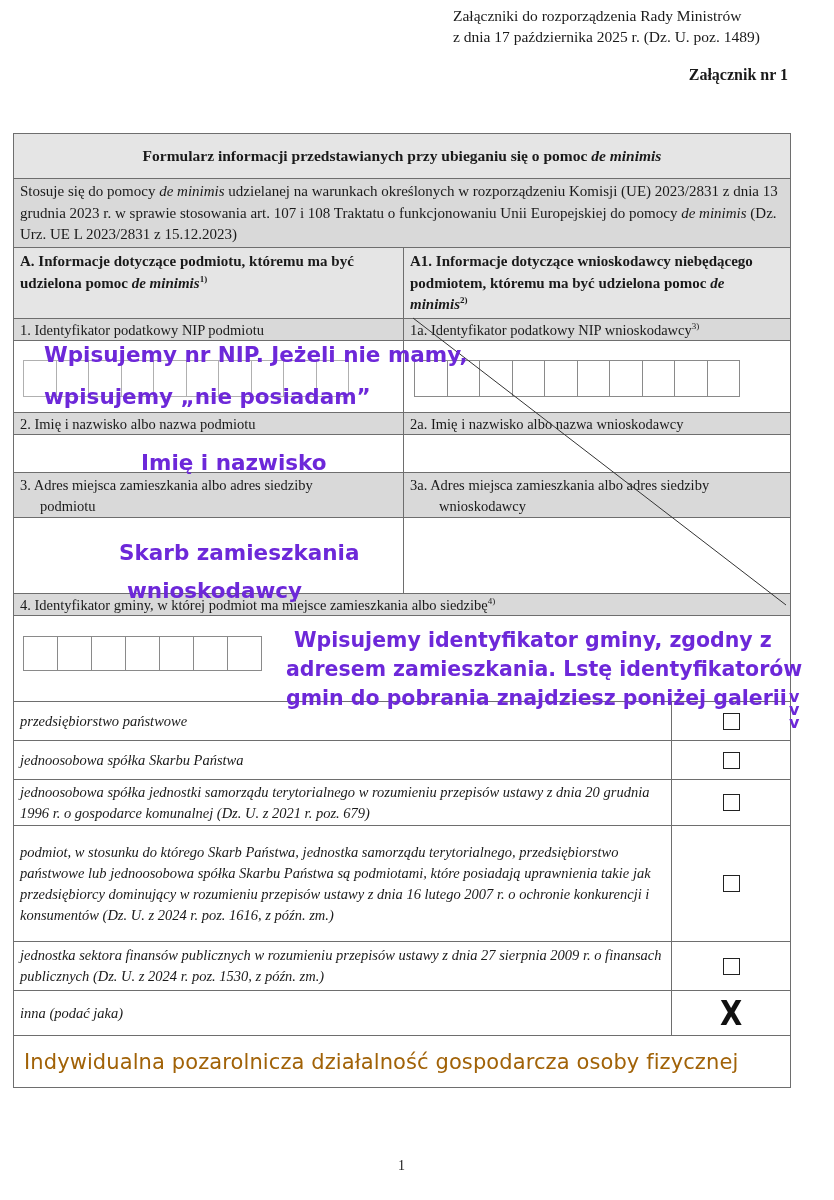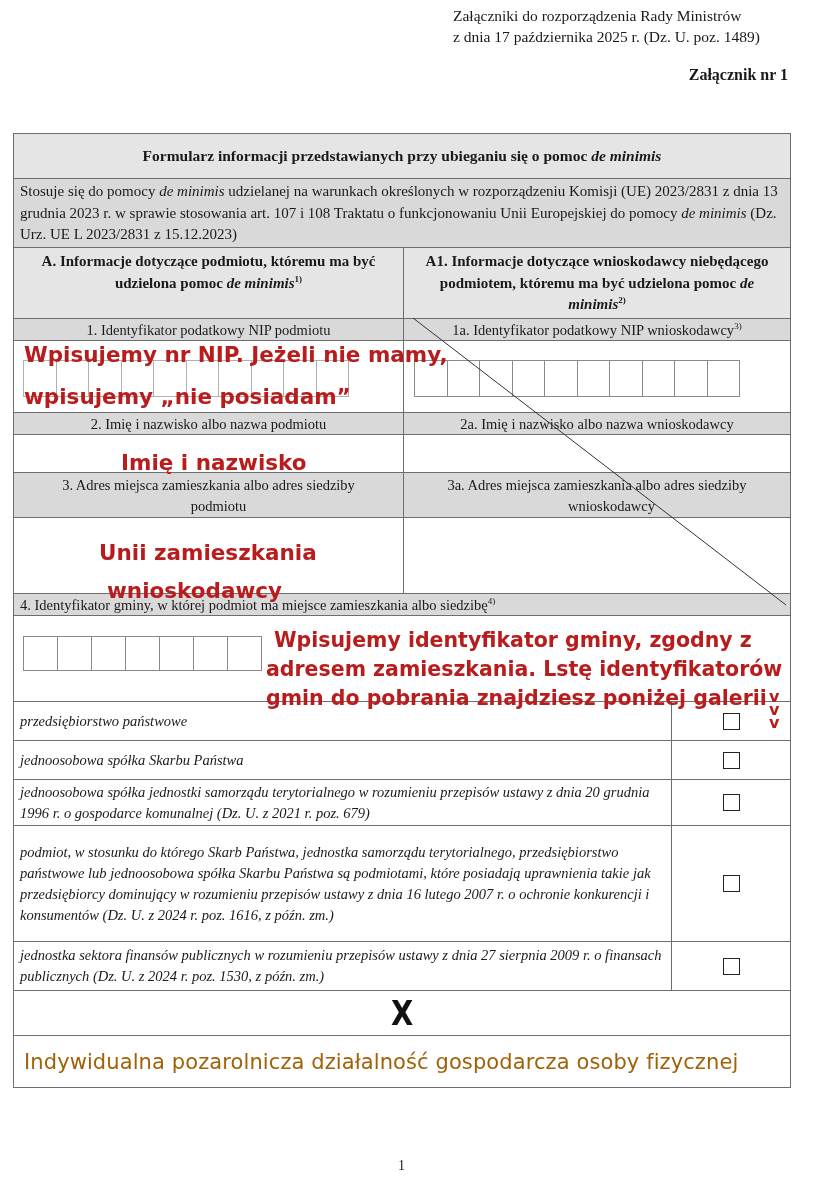--- a/index.html
+++ b/index.html
@@ -14,21 +14,21 @@
   .row:first-child { border-top: none; }
   .dark { background: #e5e5e5; }
   .light { background: #d9d9d9; }
   .white { background: #ffffff; }
 
   .title-row { height: 44px; display: flex; align-items: center; justify-content: center; font-weight: bold; font-size: 15.5px; }
   .scope-row { height: 69px; padding: 2px 6px; font-weight: normal; font-size: 15px; line-height: 21.5px; }
   .i { font-style: italic; }
   sup { font-size: 9px; vertical-align: super; line-height: 0; }
 
-  .split { display: flex; text-align: center; }
+  .split { display: flex; }
   .split > .l { width: 390px; border-right: 1px solid #6e6e6e; }
   .split > .r { flex: 1; }
   .sec-row { height: 71px; }
   .sec-row .cell { padding: 3px 6px; font-weight: bold; font-size: 15px; line-height: 21.5px; }
 
   .lbl-row { height: 22px; font-size: 14.5px; }
   .lbl-row .cell { padding: 2px 6px; line-height: 18px; white-space: nowrap; }
   .lbl2-row { height: 45px; font-size: 14.5px; }
   .lbl2-row .cell { padding: 2px 6px; line-height: 21px; }
   .lbl2-row .indent { padding-left: 26px; }
@@ -44,21 +44,21 @@
   .forma-hdr { height: 32px; font-size: 14.5px; padding: 6px 8px; }
 
   .opt { display: flex; border-top: 1px solid #6e6e6e; font-size: 14.5px; }
   .opt .txt { width: 658px; border-right: 1px solid #6e6e6e; padding: 4px 6px; line-height: 21px; display: flex; align-items: center; font-style: italic; }
   .opt .chk { flex: 1; display: flex; align-items: center; justify-content: center; }
   .cb { width: 17px; height: 17px; border: 1.6px solid #222; }
   .xmark { font-family: "DejaVu Sans", sans-serif; font-size: 34px; font-weight: bold; color: #111; line-height: 1; transform: scaleX(0.85); }
 
   .answer-row { height: 52px; border-top: 1px solid #6e6e6e; display: flex; align-items: center; padding-left: 10px; font-family: "DejaVu Sans", sans-serif; font-size: 21px; color: #a16207; letter-spacing: 0.1px; }
 
-  .red { position: absolute; color: #b91c1c; font-family: "DejaVu Sans", sans-serif; font-weight: bold; white-space: nowrap; }
+  .red { position: absolute; color: #6d28d9; font-family: "DejaVu Sans", sans-serif; font-weight: bold; white-space: nowrap; margin-left: 20px; }
 
   .page-num { position: absolute; top: 1158px; left: 398px; font-size: 14px; }
   svg.diag { position: absolute; left: 0; top: 0; pointer-events: none; }
 </style>
 </head>
 <body>
 
 <div class="hdr-lines">
   <div>Załączniki do rozporządzenia Rady Ministrów</div>
   <div>z dnia 17 października 2025 r. (Dz. U. poz. 1489)</div>
@@ -187,36 +187,37 @@
         <div class="cb"></div>
       </div>
   </div>
   <div class="opt" style="height:49px">
     <div class="txt">jednostka sektora finansów publicznych w rozumieniu przepisów ustawy z dnia 27 sierpnia 2009 r. o finansach publicznych (Dz. U. z 2024 r. poz. 1530, z późn. zm.)</div>
     <div class="chk">
         <div class="cb"></div>
       </div>
   </div>
   <div class="opt" style="height:45px">
+    <div class="txt">inna (podać jaka)</div>
     <div class="chk">
         <div class="xmark">X</div>
       </div>
   </div>
 
   <div class="answer-row">Indywidualna pozarolnicza działalność gospodarcza osoby fizycznej</div>
 </div>
 
 <svg class="diag" width="834" height="1200">
   <line x1="413" y1="318" x2="786" y2="605" stroke="#333" stroke-width="1"></line>
 </svg>
 
 <div class="red" style="left:24px; top:342px; font-size:21.5px;">Wpisujemy nr NIP. Jeżeli nie mamy,</div>
 <div class="red" style="left:24px; top:384px; font-size:21.5px;">wpisujemy „nie posiadam”</div>
 <div class="red" style="left:121px; top:450px; font-size:21.5px;">Imię i nazwisko</div>
-<div class="red" style="left:99px; top:540px; font-size:21.5px;">Unii zamieszkania</div>
+<div class="red" style="left:99px; top:540px; font-size:21.5px;">Skarb zamieszkania</div>
 <div class="red" style="left:107px; top:578px; font-size:21.5px;">wnioskodawcy</div>
 <div class="red" style="left:274px; top:628px; font-size:20.5px;">Wpisujemy identyfikator gminy, zgodny z</div>
 <div class="red" style="left:266px; top:657px; font-size:20.5px;">adresem zamieszkania. Lstę  identyfikatorów</div>
 <div class="red" style="left:266px; top:686px; font-size:20.5px;">gmin do pobrania znajdziesz poniżej galerii</div>
 <div class="red" style="left:769px; top:690px; font-size:16px; line-height:13px;">
   <div>v</div>
   <div>v</div>
   <div>v</div>
 </div>
 

